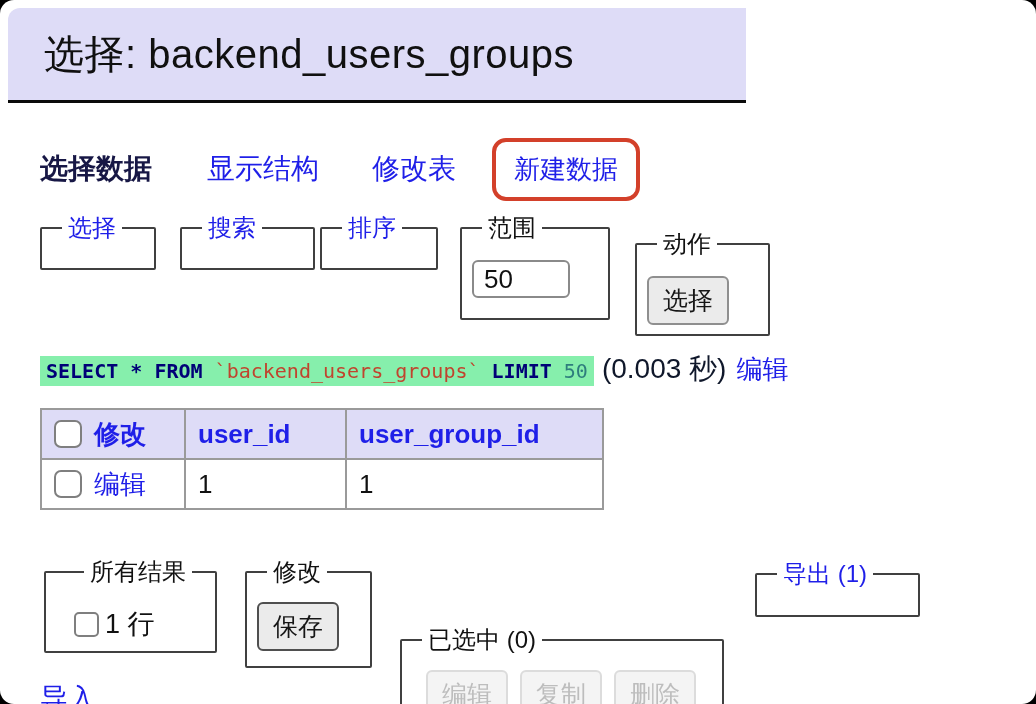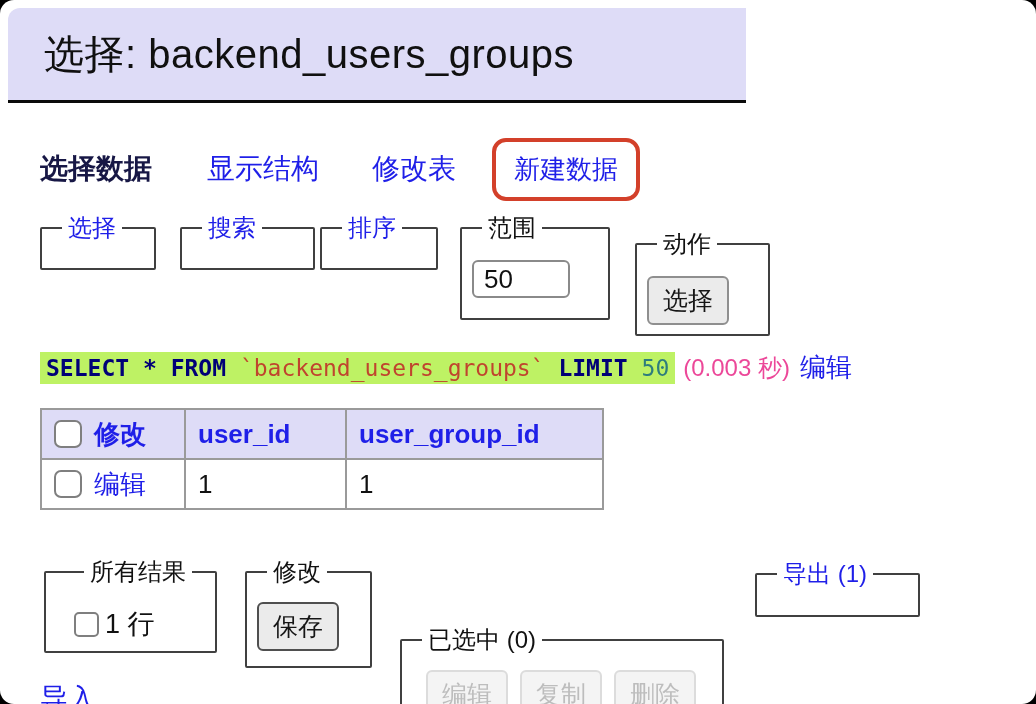--- a/index.html
+++ b/index.html
@@ -70,28 +70,28 @@
     border: 2px solid #8f8f8f; border-radius: 6px;
     padding: 6px 14px; cursor: pointer;
   }
   .fs-action .btn { margin-top: 16px; }
   .btn-save { border-color: #4f4f4f; margin-top: 14px; }
   .btn[disabled] { background: #f4f4f4; border-color: #dcdcdc; color: #bdbdbd; cursor: default; }
 
   
   .sql-line { position: absolute; left: 40px; top: 350px; white-space: nowrap; font-size: 24px; }
   .sql-code {
-    background: #bef264; padding: 3px 6px;
+    background: #86efac; padding: 3px 6px;
     font-family: "DejaVu Sans Mono", "Liberation Mono", monospace;
-    font-size: 23px;
+    font-size: 20px;
   }
   .kw { color: #000077; font-weight: 700; }
   .tbl-name { color: #c0442e; }
   .num { color: #2e7d7d; }
-  .time { color: #ec4899; margin-left: 8px; font-size: 24px; }
+  .time { color: #0f172a; margin-left: 8px; font-size: 28px; }
   .edit-link { margin-left: 10px; font-size: 26px; }
 
   
   .data-table {
     position: absolute; left: 40px; top: 408px;
     border-collapse: collapse;
   }
   .data-table th, .data-table td {
     border: 2px solid #9a9a9a;
     font-size: 26px; text-align: left;

